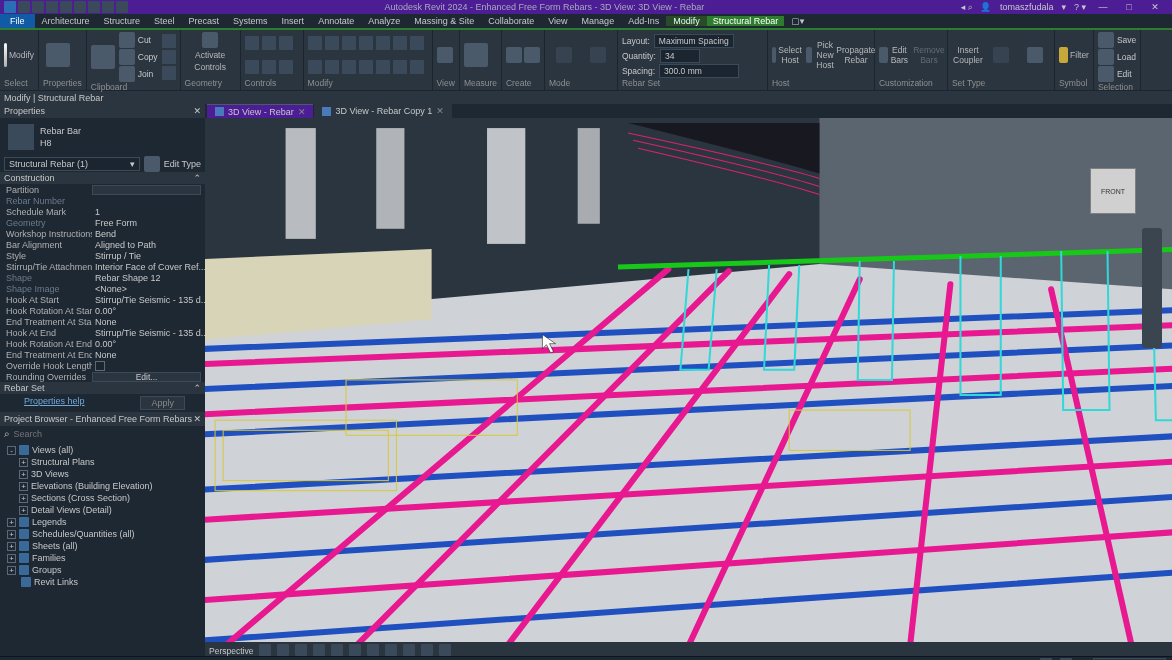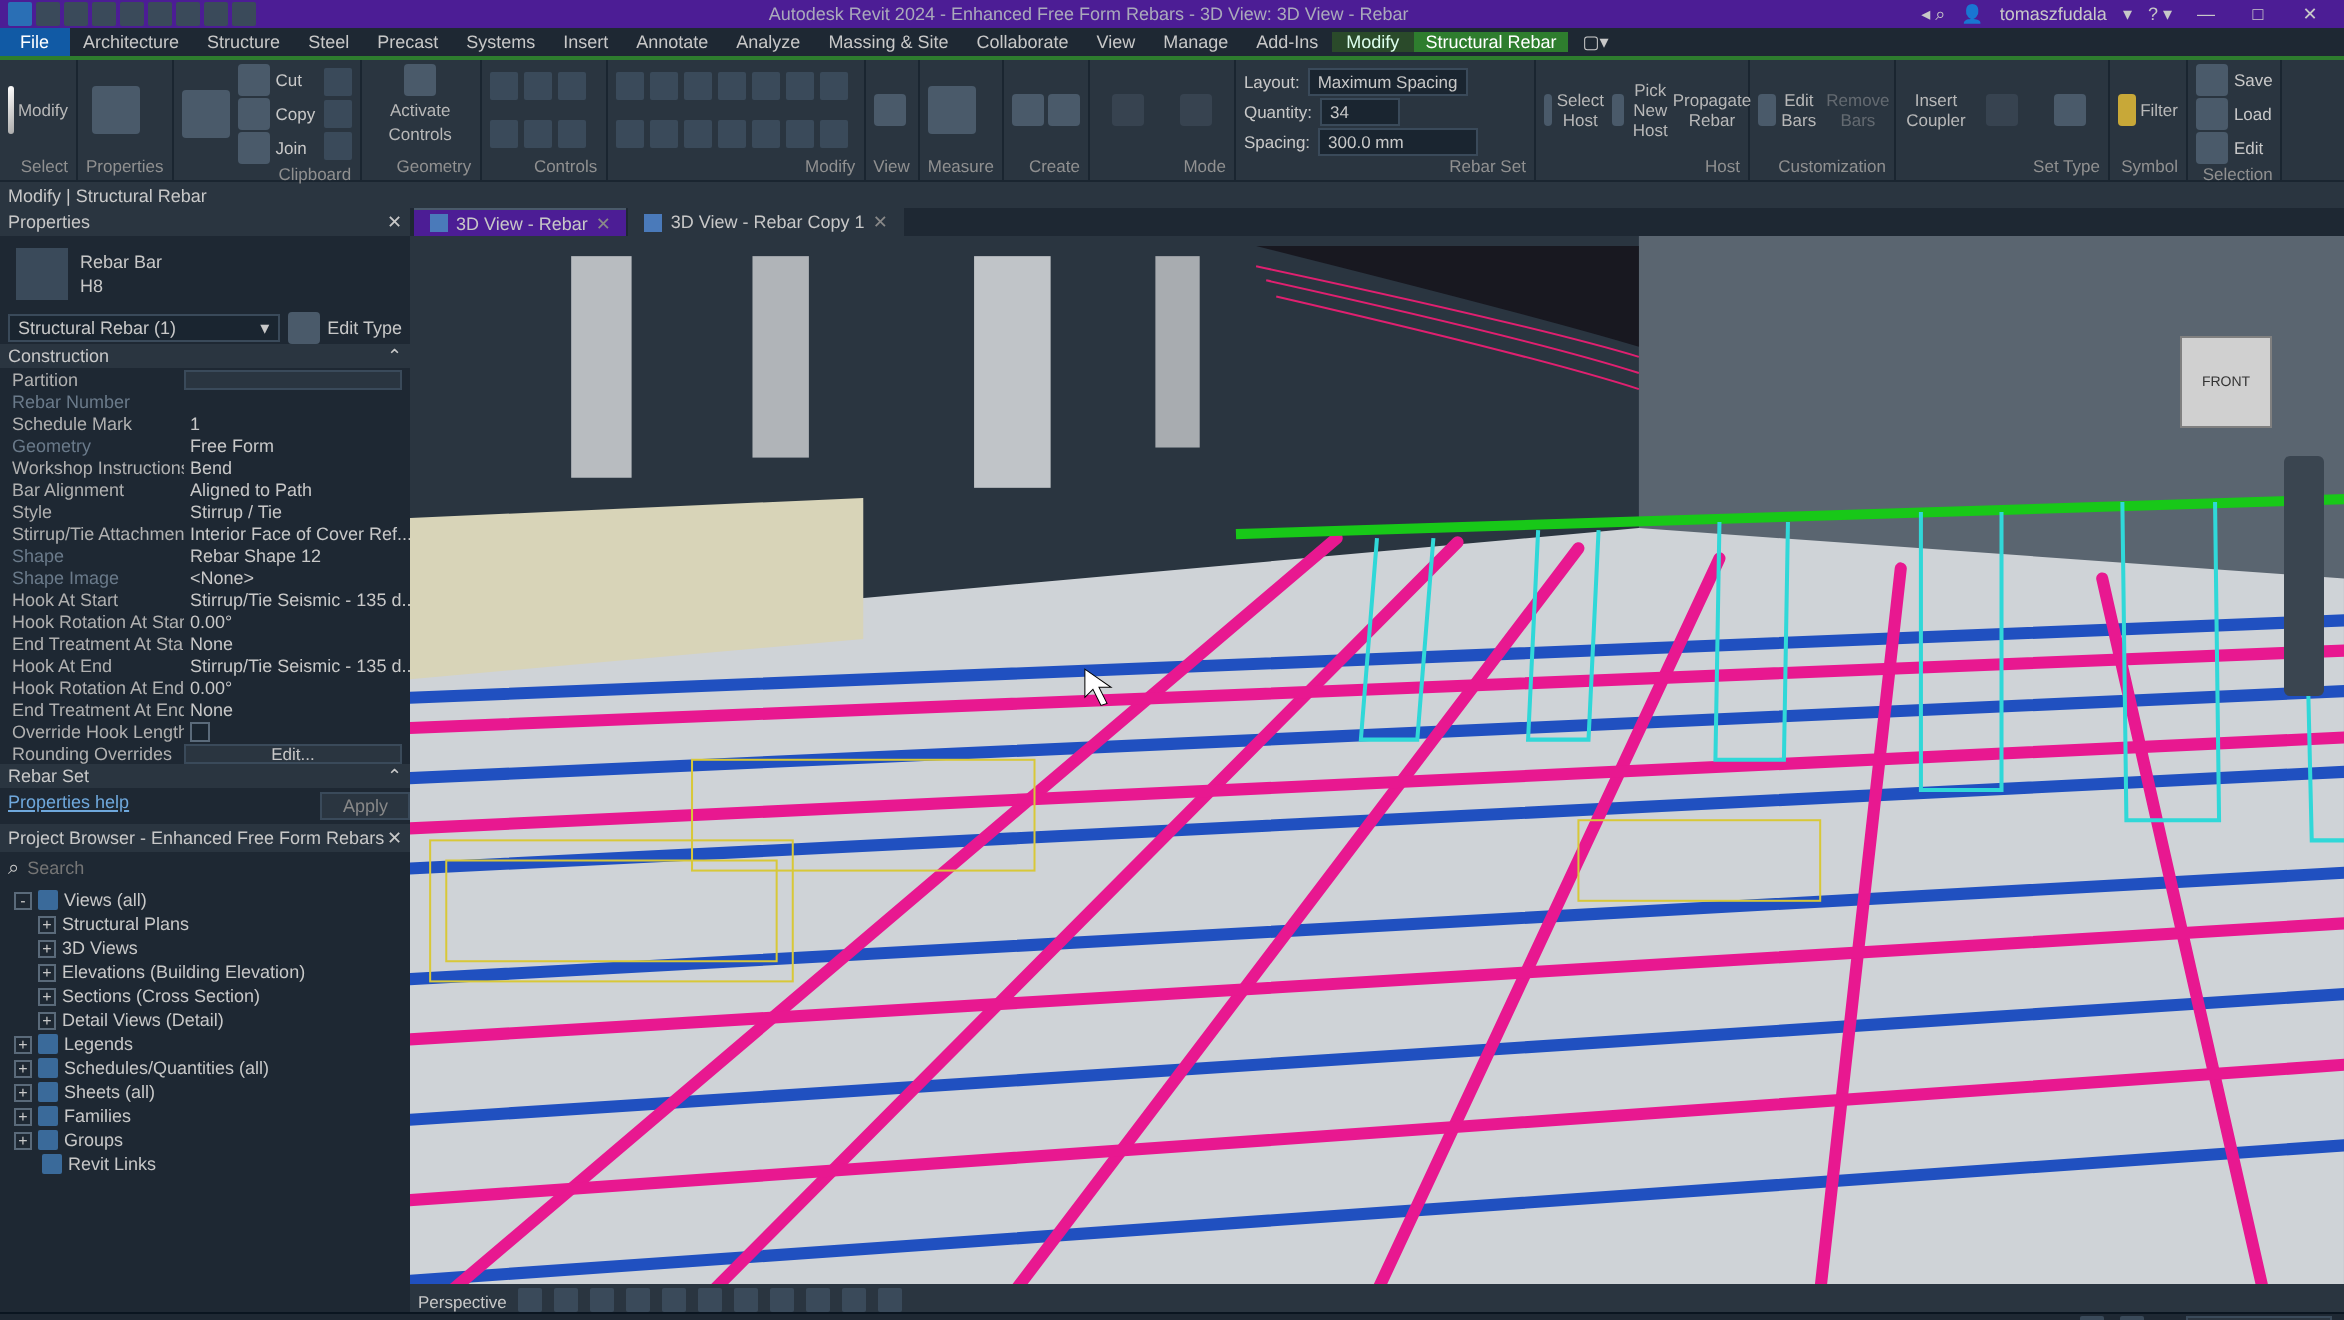--- a/index.html
+++ b/index.html
@@ -22,21 +22,21 @@
 .menu-item.highlight { background: #2a4a2a; color: #dfe; }
 
 
 .ribbon { height: 62px; background: #2a3540; border-top: 2px solid #2e7d2e; display: flex; }
 .rib-group { display: flex; flex-direction: column; border-right: 1px solid #1a2530; padding: 2px 4px 0 4px; }
 .rib-row { display: flex; gap: 4px; flex: 1; align-items: center; }
 .rib-btn-lg { width: 30px; height: 40px; display: flex; flex-direction: row; align-items: center; justify-content: center; gap: 2px; }
 .rib-icon { width: 24px; height: 24px; background: #4a5a6a; border-radius: 2px; }
 .rib-icon.sm { width: 16px; height: 16px; }
 .rib-label { font-size: 8.5px; color: #b8b8b8; text-align: center; line-height: 10px; }
-.rib-bottom { font-size: 8.5px; color: #909090; text-align: right; padding-bottom: 2px; }
+.rib-bottom { font-size: 8.5px; color: #909090; text-align: left; padding-bottom: 2px; }
 .rib-mini { display: flex; gap: 3px; flex-wrap: wrap; width: 68px; }
 .rib-mini-btn { width: 14px; height: 14px; background: #3a4a5a; border-radius: 1px; }
 .rib-text-btn { font-size: 8.5px; color: #c8c8c8; display: flex; align-items: center; gap: 3px; }
 .rib-field { display: flex; align-items: center; gap: 4px; font-size: 8.5px; }
 .rib-input { background: #1a2530; border: 1px solid #3a4a5a; color: #c8c8c8; font-size: 8.5px; padding: 1px 4px; width: 80px; height: 14px; }
 
 
 .breadcrumb { height: 14px; background: #2a3540; border-top: 1px solid #1a2530; display: flex; align-items: center; padding-left: 4px; font-size: 9px; color: #c8c8c8; }
 
 
@@ -54,21 +54,21 @@
 .edit-type { font-size: 9px; color: #c8c8c8; }
 .prop-section { background: #2a3540; padding: 1px 4px; font-size: 9px; display: flex; justify-content: space-between; }
 .prop-grid { font-size: 9px; }
 .prop-row { display: flex; height: 11px; align-items: center; }
 .prop-k { width: 92px; padding-left: 6px; color: #b0b0b0; overflow: hidden; white-space: nowrap; }
 .prop-k.dim { color: #6a7a8a; }
 .prop-v { flex: 1; padding-left: 3px; color: #c8c8c8; overflow: hidden; white-space: nowrap; }
 .prop-v-field { flex: 1; background: #2a3540; border: 1px solid #3a4a5a; height: 10px; margin-right: 4px; display: flex; align-items: center; justify-content: center; font-size: 8.5px; }
 .prop-chk { width: 10px; height: 10px; border: 1px solid #5a6a7a; background: #1a2530; }
 .prop-link { color: #6fa8dc; text-decoration: underline; font-size: 9px; padding-left: 4px; }
-.apply-row { display: flex; justify-content: flex-end; padding: 2px 0; gap: 32px; }
+.apply-row { display: flex; justify-content: flex-end; padding: 2px 20px; gap: 32px; }
 .apply-btn { background: #2a3540; border: 1px solid #3a4a5a; padding: 1px 10px; font-size: 9px; color: #888; }
 
 
 .pb-search { display: flex; align-items: center; padding: 2px 4px; gap: 4px; background: #1e2833; height: 16px; }
 .pb-search-input { flex: 1; background: transparent; border: none; color: #888; font-size: 9px; outline: none; }
 .pb-tree { font-size: 9px; padding: 2px 0; }
 .pb-node { display: flex; align-items: center; height: 12px; padding-left: 4px; gap: 3px; }
 .pb-toggle { width: 9px; height: 9px; border: 1px solid #5a6a7a; display: inline-flex; align-items: center; justify-content: center; font-size: 8px; line-height: 7px; }
 .pb-ico { width: 10px; height: 10px; background: #3a6a9a; border-radius: 1px; }
 .pb-spacer { display: inline-block; }

